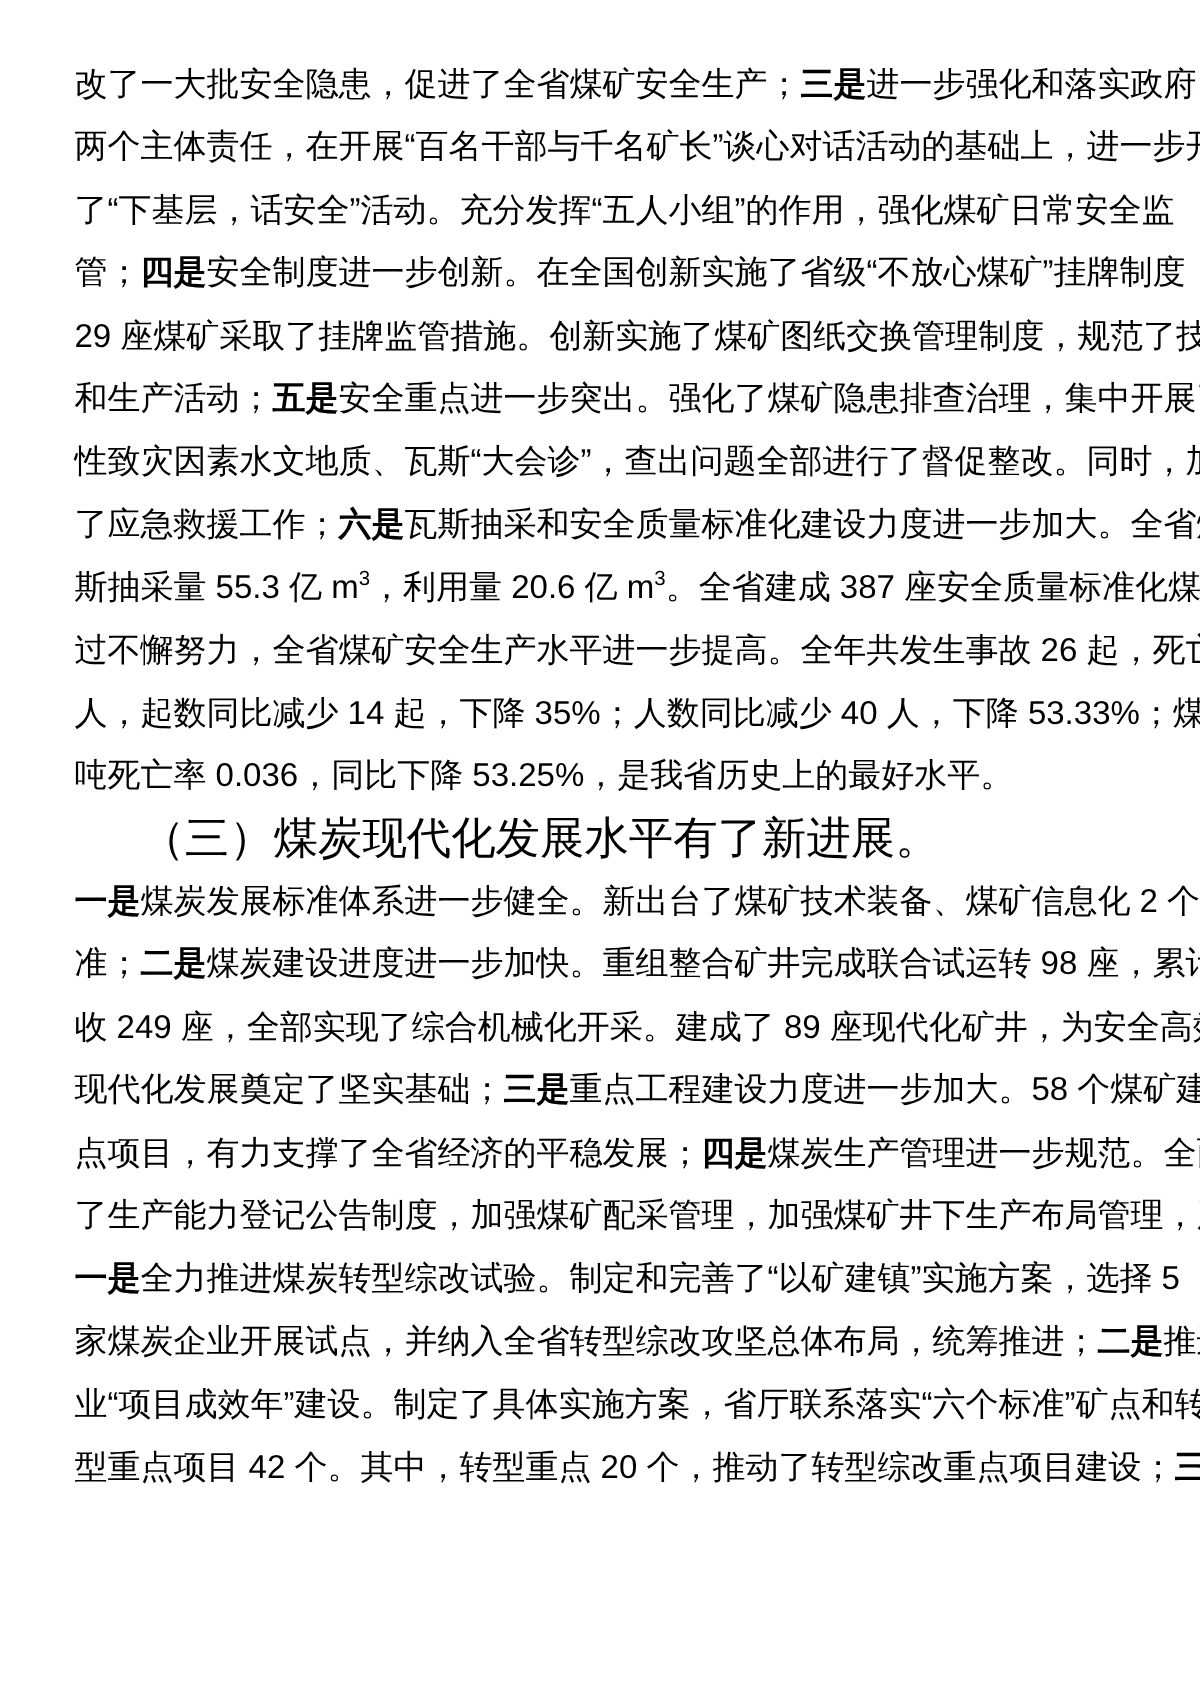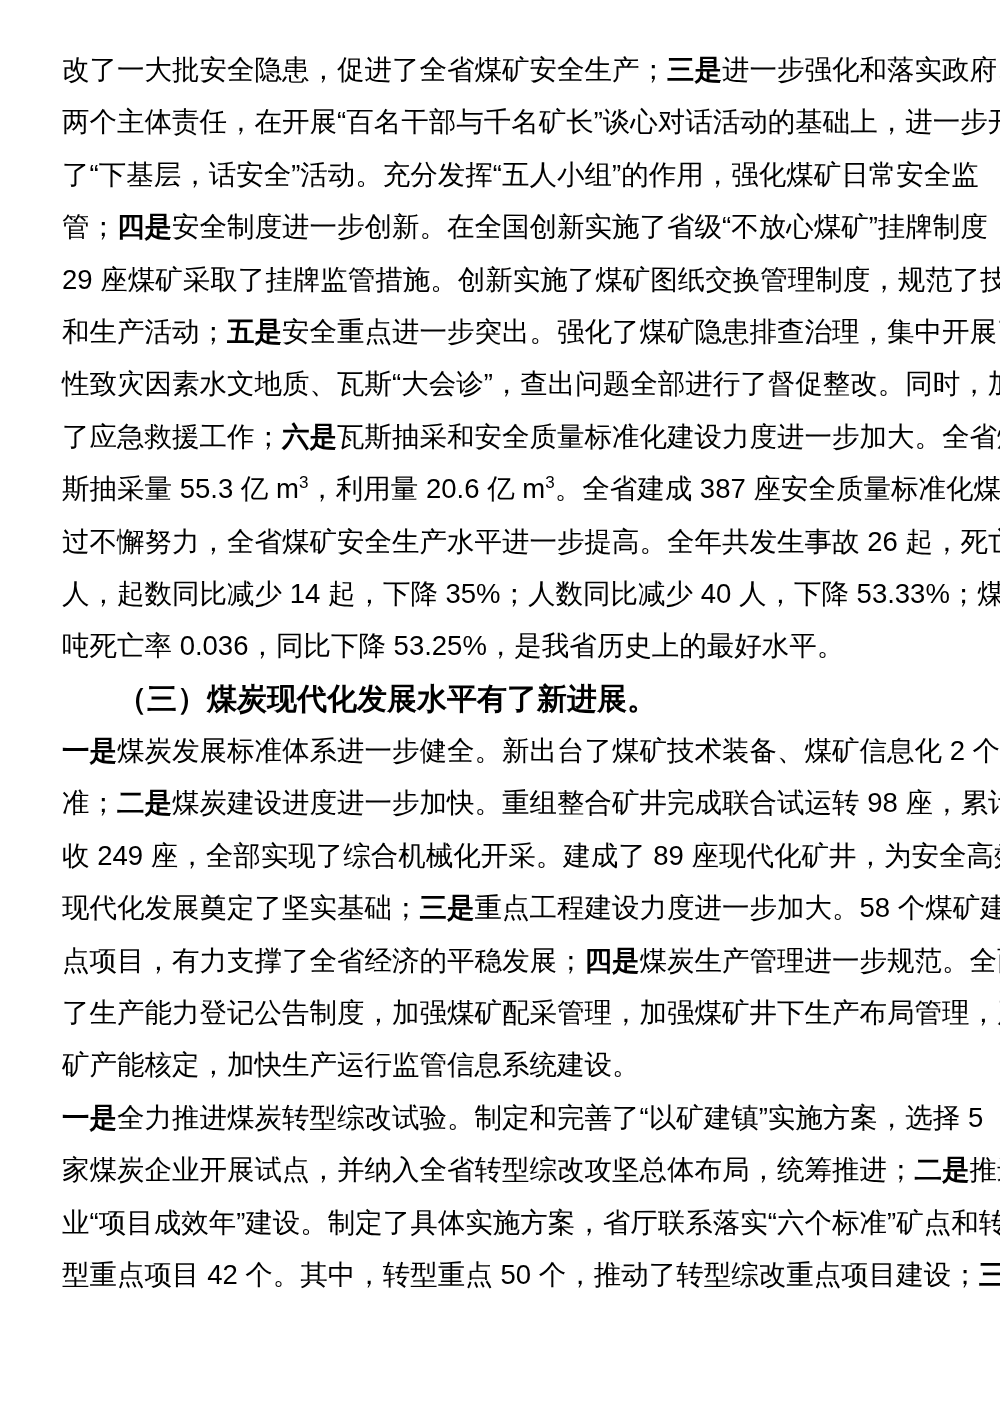--- a/index.html
+++ b/index.html
@@ -36,22 +36,22 @@
     letter-spacing: 0;
     white-space: pre;
   }
   .line.last {
     justify-content: flex-start;
   }
   
   .seg { white-space: pre; }
   .b { font-weight: bold; }
   .heading {
-    font-weight: bold;
-    font-size: 30px;
+    font-weight: normal;
+    font-size: 37px;
     line-height: 52.4px;
     height: 52.4px;
     white-space: pre;
   }
   .heading .ind {
     display: inline-block;
     width: 55px;
   }
   sup {
     font-size: 0.62em;
@@ -77,20 +77,19 @@
         <div class="line"><span class="seg">过</span><span class="seg">不</span><span class="seg">懈</span><span class="seg">努</span><span class="seg">力</span><span class="seg">，</span><span class="seg">全</span><span class="seg">省</span><span class="seg">煤</span><span class="seg">矿</span><span class="seg">安</span><span class="seg">全</span><span class="seg">生</span><span class="seg">产</span><span class="seg">水</span><span class="seg">平</span><span class="seg">进</span><span class="seg">一</span><span class="seg">步</span><span class="seg">提</span><span class="seg">高</span><span class="seg">。</span><span class="seg">全</span><span class="seg">年</span><span class="seg">共</span><span class="seg">发</span><span class="seg">生</span><span class="seg">事</span><span class="seg">故</span><span class="seg"> </span><span class="seg">2</span><span class="seg">6</span><span class="seg"> </span><span class="seg">起</span><span class="seg">，</span><span class="seg">死</span><span class="seg">亡</span></div>
         <div class="line"><span class="seg">人</span><span class="seg">，</span><span class="seg">起</span><span class="seg">数</span><span class="seg">同</span><span class="seg">比</span><span class="seg">减</span><span class="seg">少</span><span class="seg"> </span><span class="seg">1</span><span class="seg">4</span><span class="seg"> </span><span class="seg">起</span><span class="seg">，</span><span class="seg">下</span><span class="seg">降</span><span class="seg"> </span><span class="seg">3</span><span class="seg">5</span><span class="seg">%</span><span class="seg">；</span><span class="seg">人</span><span class="seg">数</span><span class="seg">同</span><span class="seg">比</span><span class="seg">减</span><span class="seg">少</span><span class="seg"> </span><span class="seg">4</span><span class="seg">0</span><span class="seg"> </span><span class="seg">人</span><span class="seg">，</span><span class="seg">下</span><span class="seg">降</span><span class="seg"> </span><span class="seg">5</span><span class="seg">3</span><span class="seg">.</span><span class="seg">3</span><span class="seg">3</span><span class="seg">%</span><span class="seg">；</span><span class="seg">煤</span></div>
         <div class="line last"><span class="seg">吨死亡率 0.036，同比下降 53.25%，是我省历史上的最好水平。</span></div>
         <div class="heading"><span class="ind"></span><span>（三）煤炭现代化发展水平有了新进展。</span></div>
         <div class="line"><span class="seg" style="display: inline-block; width: 55px;"></span><span class="seg b">一</span><span class="seg b">是</span><span class="seg">煤</span><span class="seg">炭</span><span class="seg">发</span><span class="seg">展</span><span class="seg">标</span><span class="seg">准</span><span class="seg">体</span><span class="seg">系</span><span class="seg">进</span><span class="seg">一</span><span class="seg">步</span><span class="seg">健</span><span class="seg">全</span><span class="seg">。</span><span class="seg">新</span><span class="seg">出</span><span class="seg">台</span><span class="seg">了</span><span class="seg">煤</span><span class="seg">矿</span><span class="seg">技</span><span class="seg">术</span><span class="seg">装</span><span class="seg">备</span><span class="seg">、</span><span class="seg">煤</span><span class="seg">矿</span><span class="seg">信</span><span class="seg">息</span><span class="seg">化</span><span class="seg"> </span><span class="seg">2</span><span class="seg"> </span><span class="seg">个</span></div>
         <div class="line"><span class="seg">准</span><span class="seg">；</span><span class="seg b">二</span><span class="seg b">是</span><span class="seg">煤</span><span class="seg">炭</span><span class="seg">建</span><span class="seg">设</span><span class="seg">进</span><span class="seg">度</span><span class="seg">进</span><span class="seg">一</span><span class="seg">步</span><span class="seg">加</span><span class="seg">快</span><span class="seg">。</span><span class="seg">重</span><span class="seg">组</span><span class="seg">整</span><span class="seg">合</span><span class="seg">矿</span><span class="seg">井</span><span class="seg">完</span><span class="seg">成</span><span class="seg">联</span><span class="seg">合</span><span class="seg">试</span><span class="seg">运</span><span class="seg">转</span><span class="seg"> </span><span class="seg">9</span><span class="seg">8</span><span class="seg"> </span><span class="seg">座</span><span class="seg">，</span><span class="seg">累</span><span class="seg">计</span></div>
         <div class="line"><span class="seg">收</span><span class="seg"> </span><span class="seg">2</span><span class="seg">4</span><span class="seg">9</span><span class="seg"> </span><span class="seg">座</span><span class="seg">，</span><span class="seg">全</span><span class="seg">部</span><span class="seg">实</span><span class="seg">现</span><span class="seg">了</span><span class="seg">综</span><span class="seg">合</span><span class="seg">机</span><span class="seg">械</span><span class="seg">化</span><span class="seg">开</span><span class="seg">采</span><span class="seg">。</span><span class="seg">建</span><span class="seg">成</span><span class="seg">了</span><span class="seg"> </span><span class="seg">8</span><span class="seg">9</span><span class="seg"> </span><span class="seg">座</span><span class="seg">现</span><span class="seg">代</span><span class="seg">化</span><span class="seg">矿</span><span class="seg">井</span><span class="seg">，</span><span class="seg">为</span><span class="seg">安</span><span class="seg">全</span><span class="seg">高</span><span class="seg">效</span></div>
         <div class="line"><span class="seg">现</span><span class="seg">代</span><span class="seg">化</span><span class="seg">发</span><span class="seg">展</span><span class="seg">奠</span><span class="seg">定</span><span class="seg">了</span><span class="seg">坚</span><span class="seg">实</span><span class="seg">基</span><span class="seg">础</span><span class="seg">；</span><span class="seg b">三</span><span class="seg b">是</span><span class="seg">重</span><span class="seg">点</span><span class="seg">工</span><span class="seg">程</span><span class="seg">建</span><span class="seg">设</span><span class="seg">力</span><span class="seg">度</span><span class="seg">进</span><span class="seg">一</span><span class="seg">步</span><span class="seg">加</span><span class="seg">大</span><span class="seg">。</span><span class="seg">5</span><span class="seg">8</span><span class="seg"> </span><span class="seg">个</span><span class="seg">煤</span><span class="seg">矿</span><span class="seg">建</span></div>
         <div class="line"><span class="seg">点</span><span class="seg">项</span><span class="seg">目</span><span class="seg">，</span><span class="seg">有</span><span class="seg">力</span><span class="seg">支</span><span class="seg">撑</span><span class="seg">了</span><span class="seg">全</span><span class="seg">省</span><span class="seg">经</span><span class="seg">济</span><span class="seg">的</span><span class="seg">平</span><span class="seg">稳</span><span class="seg">发</span><span class="seg">展</span><span class="seg">；</span><span class="seg b">四</span><span class="seg b">是</span><span class="seg">煤</span><span class="seg">炭</span><span class="seg">生</span><span class="seg">产</span><span class="seg">管</span><span class="seg">理</span><span class="seg">进</span><span class="seg">一</span><span class="seg">步</span><span class="seg">规</span><span class="seg">范</span><span class="seg">。</span><span class="seg">全</span><span class="seg">面</span></div>
         <div class="line"><span class="seg">了</span><span class="seg">生</span><span class="seg">产</span><span class="seg">能</span><span class="seg">力</span><span class="seg">登</span><span class="seg">记</span><span class="seg">公</span><span class="seg">告</span><span class="seg">制</span><span class="seg">度</span><span class="seg">，</span><span class="seg">加</span><span class="seg">强</span><span class="seg">煤</span><span class="seg">矿</span><span class="seg">配</span><span class="seg">采</span><span class="seg">管</span><span class="seg">理</span><span class="seg">，</span><span class="seg">加</span><span class="seg">强</span><span class="seg">煤</span><span class="seg">矿</span><span class="seg">井</span><span class="seg">下</span><span class="seg">生</span><span class="seg">产</span><span class="seg">布</span><span class="seg">局</span><span class="seg">管</span><span class="seg">理</span><span class="seg">，</span><span class="seg">严</span></div>
-        <div class="line last"><span class="seg">矿产能核定，加快生产运行监管信息系统建设。</span></div>
         <div class="line"><span class="seg" style="display: inline-block; width: 55px;"></span><span class="seg b">一</span><span class="seg b">是</span><span class="seg">全</span><span class="seg">力</span><span class="seg">推</span><span class="seg">进</span><span class="seg">煤</span><span class="seg">炭</span><span class="seg">转</span><span class="seg">型</span><span class="seg">综</span><span class="seg">改</span><span class="seg">试</span><span class="seg">验</span><span class="seg">。</span><span class="seg">制</span><span class="seg">定</span><span class="seg">和</span><span class="seg">完</span><span class="seg">善</span><span class="seg">了</span><span class="seg">“</span><span class="seg">以</span><span class="seg">矿</span><span class="seg">建</span><span class="seg">镇</span><span class="seg">”</span><span class="seg">实</span><span class="seg">施</span><span class="seg">方</span><span class="seg">案</span><span class="seg">，</span><span class="seg">选</span><span class="seg">择</span><span class="seg"> </span><span class="seg">5</span></div>
         <div class="line"><span class="seg">家</span><span class="seg">煤</span><span class="seg">炭</span><span class="seg">企</span><span class="seg">业</span><span class="seg">开</span><span class="seg">展</span><span class="seg">试</span><span class="seg">点</span><span class="seg">，</span><span class="seg">并</span><span class="seg">纳</span><span class="seg">入</span><span class="seg">全</span><span class="seg">省</span><span class="seg">转</span><span class="seg">型</span><span class="seg">综</span><span class="seg">改</span><span class="seg">攻</span><span class="seg">坚</span><span class="seg">总</span><span class="seg">体</span><span class="seg">布</span><span class="seg">局</span><span class="seg">，</span><span class="seg">统</span><span class="seg">筹</span><span class="seg">推</span><span class="seg">进</span><span class="seg">；</span><span class="seg b">二</span><span class="seg b">是</span><span class="seg">推</span><span class="seg">进</span></div>
         <div class="line"><span class="seg">业</span><span class="seg">“</span><span class="seg">项</span><span class="seg">目</span><span class="seg">成</span><span class="seg">效</span><span class="seg">年</span><span class="seg">”</span><span class="seg">建</span><span class="seg">设</span><span class="seg">。</span><span class="seg">制</span><span class="seg">定</span><span class="seg">了</span><span class="seg">具</span><span class="seg">体</span><span class="seg">实</span><span class="seg">施</span><span class="seg">方</span><span class="seg">案</span><span class="seg">，</span><span class="seg">省</span><span class="seg">厅</span><span class="seg">联</span><span class="seg">系</span><span class="seg">落</span><span class="seg">实</span><span class="seg">“</span><span class="seg">六</span><span class="seg">个</span><span class="seg">标</span><span class="seg">准</span><span class="seg">”</span><span class="seg">矿</span><span class="seg">点</span><span class="seg">和</span><span class="seg">转</span></div>
-        <div class="line last"><span class="seg">型重点项目 42 个。其中，转型重点 50 个，推动了转型综改重点项目建设；</span><span class="seg b">三是</span></div>
+        <div class="line last"><span class="seg">型重点项目 42 个。其中，转型重点 20 个，推动了转型综改重点项目建设；</span><span class="seg b">三是</span></div>
       </div>
   </div>
 </div>
 
 </body></html>

